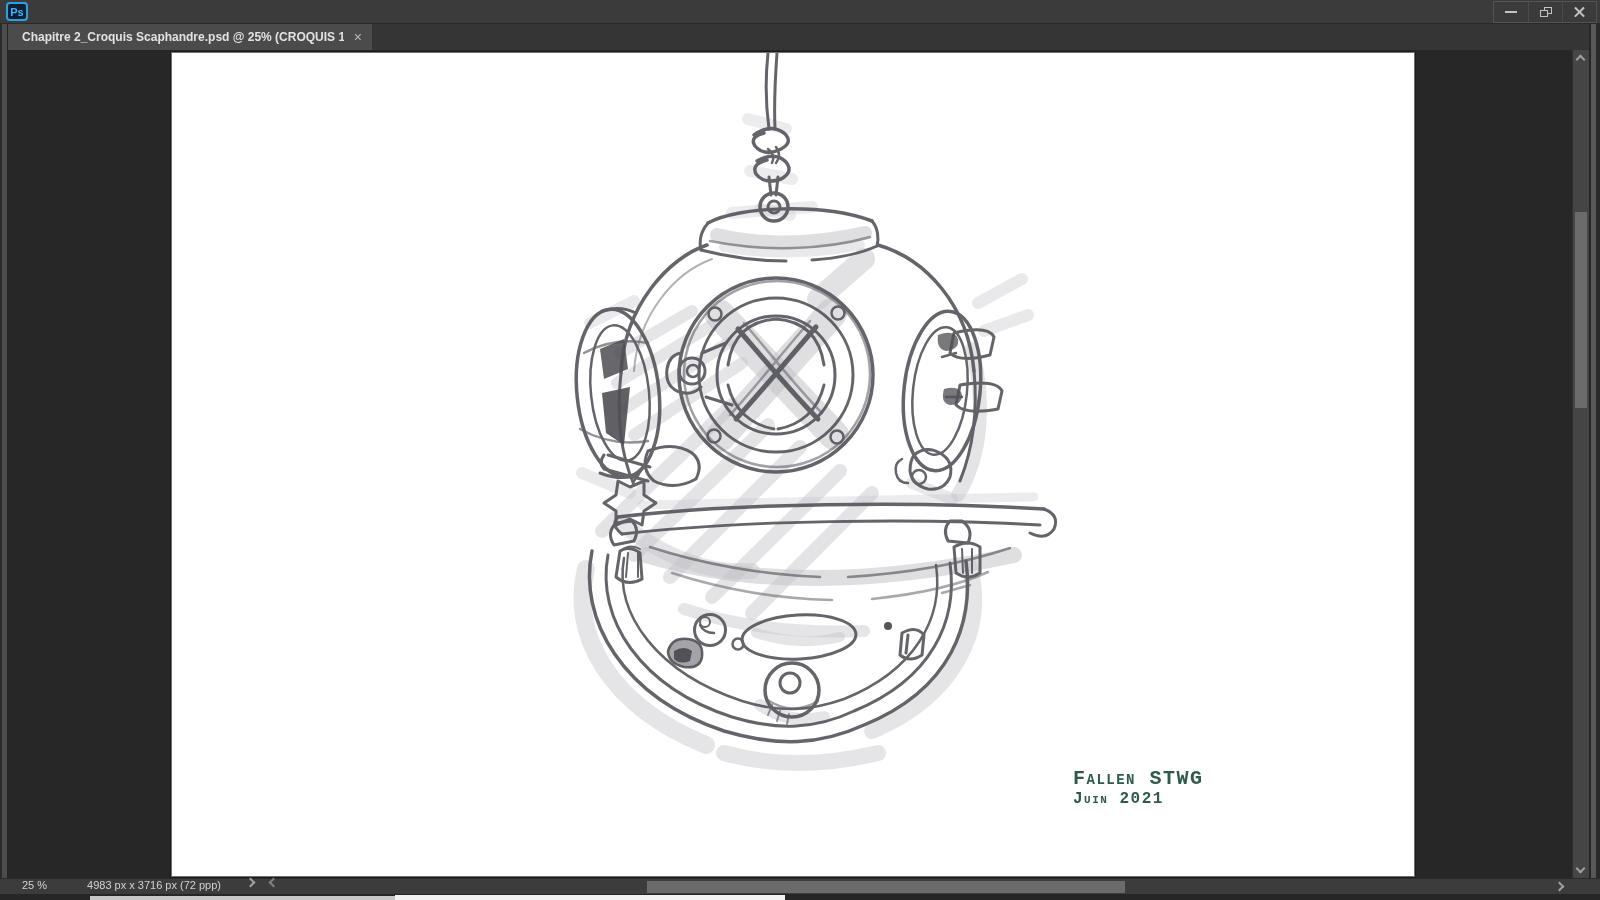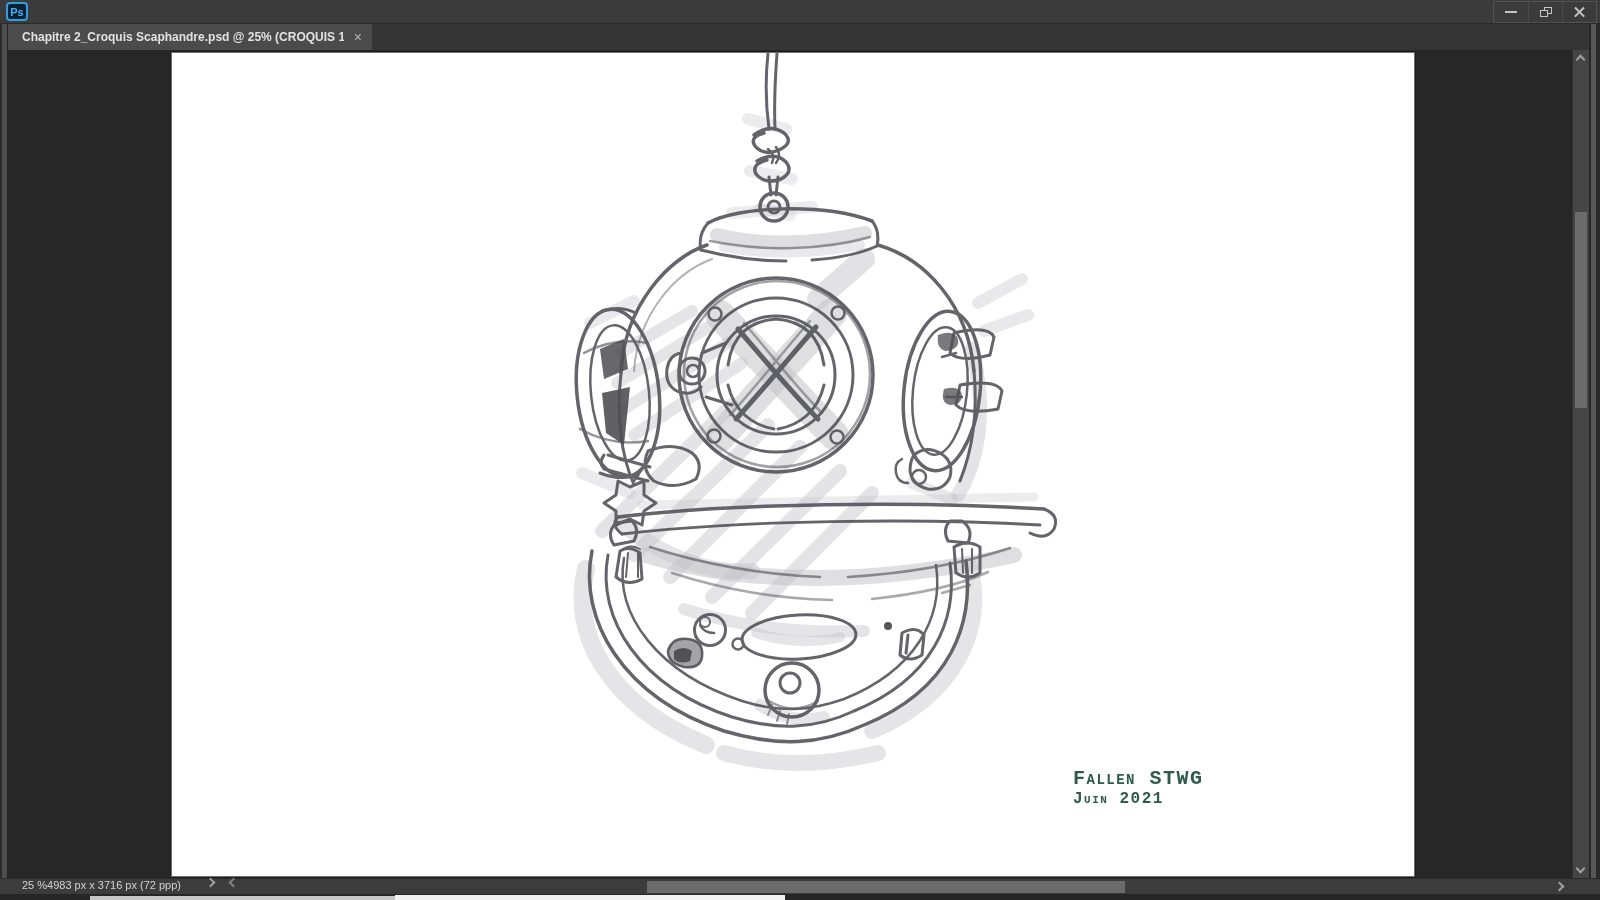--- a/index.html
+++ b/index.html
@@ -71,21 +71,21 @@
   .right-strip { position:absolute; left:1589px; top:24px; width:11px; height:876px;
                  background:linear-gradient(90deg,#262626 0 2px,#585858 2px 7px,#2a2a2a 7px 11px); }
   .left-strip { position:absolute; left:0; top:24px; width:8px; height:876px;
                 background:linear-gradient(90deg,#2b2b2b 0 2px,#4d4d4d 2px 7px,#242424 7px 8px); }
 
   
   .statusbar { position:absolute; left:0; top:878px; width:1600px; height:16px;
                background:#3c3c3c; border-top:1px solid #2a2a2a; color:#d2d2d2;
                font-size:11px; display:flex; align-items:flex-start; }
   .zoom-level { margin-left:22px; }
-  .doc-info { }
+  .doc-info { margin-left:40px; }
   .status-chev { margin-left:26px; }
   .hscroll-left { margin-left:16px; opacity:.7; }
   .hscroll-thumb { position:absolute; left:647px; top:2px; width:478px; height:12px;
                    background:#6b6b6b; }
   .hscroll-right { position:absolute; left:1556px; top:4px; }
 
   .bottom-strip { position:absolute; left:0; top:894px; width:1600px; height:6px;
                   background:#262626; }
   .peek1 { position:absolute; left:90px; top:2px; width:305px; height:4px; background:#c7c7c7; }
   .peek2 { position:absolute; left:395px; top:1px; width:390px; height:5px; background:#f2f2f2; }

